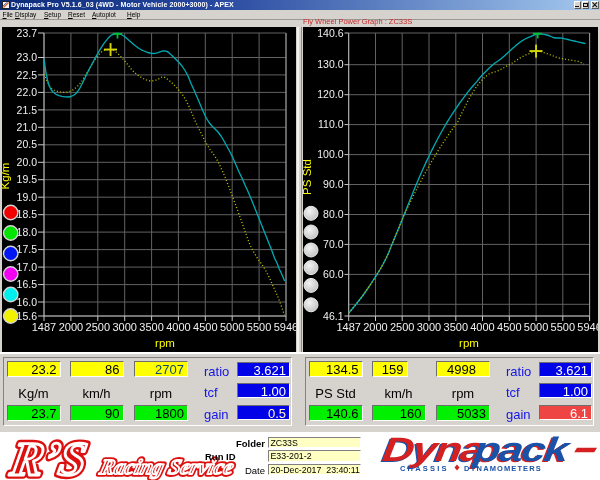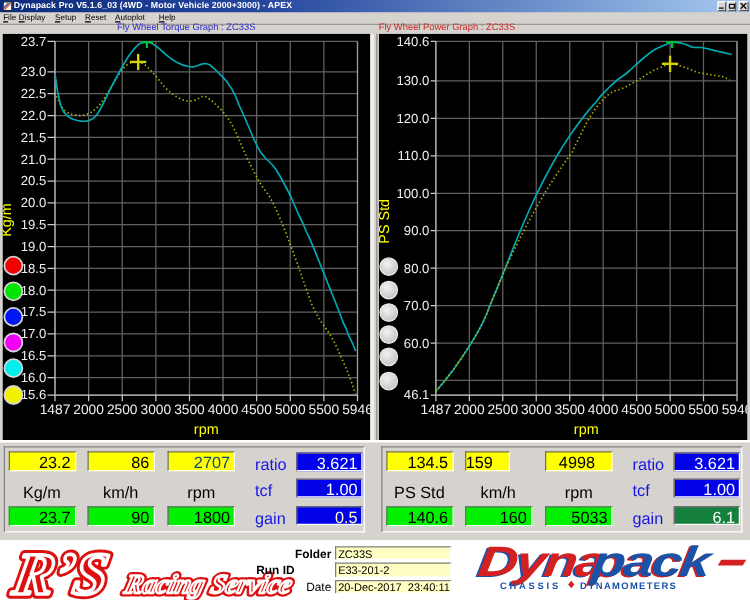--- a/index.html
+++ b/index.html
@@ -22,21 +22,20 @@
       <path d="M0.5,0.5 L5.5,5.5 M5.5,0.5 L0.5,5.5" stroke="#111" stroke-width="1.2"></path>
     </svg>
 <div style="position:absolute;left:0;top:10px;width:600px;height:8.5px;background:#d6d3ce"></div>
 <div style="position:absolute;left:2.5px;top:10.5px;font-size:6.5px;color:#000"><u>F</u>ile</div>
 <div style="position:absolute;left:15px;top:10.5px;font-size:6.5px;color:#000"><u>D</u>isplay</div>
 <div style="position:absolute;left:44px;top:10.5px;font-size:6.5px;color:#000"><u>S</u>etup</div>
 <div style="position:absolute;left:68px;top:10.5px;font-size:6.5px;color:#000"><u>R</u>eset</div>
 <div style="position:absolute;left:92px;top:10.5px;font-size:6.5px;color:#000"><u>A</u>utoplot</div>
 <div style="position:absolute;left:127px;top:10.5px;font-size:6.5px;color:#000"><u>H</u>elp</div>
 <div style="position:absolute;left:0;top:18.5px;width:600px;height:1px;background:#9a9890"></div>
-<div style="position:absolute;left:2px;top:17.5px;width:294px;height:8.5px;font-size:7.5px;line-height:8.5px;color:#2828c8;text-align:center">Fly Wheel Torque Graph : ZC33S</div>
 <div style="position:absolute;left:303px;top:17.5px;width:295px;height:8.5px;font-size:7.5px;line-height:8.5px;color:#c82828;text-align:left">Fly Wheel Power Graph : ZC33S</div>
 <svg style="position:absolute;left:2px;top:27px" width="294" height="325" viewBox="2 27 294 325">
 <rect x="2" y="27" width="294" height="325" fill="#000"></rect>
 <line x1="44.0" y1="33.0" x2="44.0" y2="316.0" stroke="#626262" stroke-width="1"></line>
 <line x1="70.9" y1="33.0" x2="70.9" y2="316.0" stroke="#626262" stroke-width="1"></line>
 <line x1="97.8" y1="33.0" x2="97.8" y2="316.0" stroke="#626262" stroke-width="1"></line>
 <line x1="124.7" y1="33.0" x2="124.7" y2="316.0" stroke="#626262" stroke-width="1"></line>
 <line x1="151.6" y1="33.0" x2="151.6" y2="316.0" stroke="#626262" stroke-width="1"></line>
 <line x1="178.4" y1="33.0" x2="178.4" y2="316.0" stroke="#626262" stroke-width="1"></line>
 <line x1="205.3" y1="33.0" x2="205.3" y2="316.0" stroke="#626262" stroke-width="1"></line>
@@ -233,34 +232,34 @@
 <div style="position:absolute;left:69.5px;top:404.5px;width:54px;height:16px;background:#00f000;border-top:1px solid #6e6e6e;border-left:1px solid #6e6e6e;border-bottom:1px solid #fff;border-right:1px solid #fff;font-size:13px;line-height:16px;color:#000;text-align:right;padding-right:3px;box-sizing:border-box">90</div>
 <div style="position:absolute;left:134px;top:404.5px;width:54px;height:16px;background:#00f000;border-top:1px solid #6e6e6e;border-left:1px solid #6e6e6e;border-bottom:1px solid #fff;border-right:1px solid #fff;font-size:13px;line-height:16px;color:#000;text-align:right;padding-right:3px;box-sizing:border-box">1800</div>
 <div style="position:absolute;left:204px;top:363.5px;width:40px;font-size:13px;color:#1414e6;text-align:left;font-weight:normal">ratio</div>
 <div style="position:absolute;left:204px;top:385px;width:40px;font-size:13px;color:#1414e6;text-align:left;font-weight:normal">tcf</div>
 <div style="position:absolute;left:204px;top:406.5px;width:40px;font-size:13px;color:#1414e6;text-align:left;font-weight:normal">gain</div>
 <div style="position:absolute;left:237px;top:361.5px;width:53px;height:15.5px;background:#0202e8;border-top:1px solid #6e6e6e;border-left:1px solid #6e6e6e;border-bottom:1px solid #fff;border-right:1px solid #fff;font-size:13px;line-height:15.5px;color:#fff;text-align:right;padding-right:3px;box-sizing:border-box">3.621</div>
 <div style="position:absolute;left:237px;top:382.5px;width:53px;height:15.5px;background:#0202e8;border-top:1px solid #6e6e6e;border-left:1px solid #6e6e6e;border-bottom:1px solid #fff;border-right:1px solid #fff;font-size:13px;line-height:15.5px;color:#fff;text-align:right;padding-right:3px;box-sizing:border-box">1.00</div>
 <div style="position:absolute;left:237px;top:404.5px;width:53px;height:15.5px;background:#0202e8;border-top:1px solid #6e6e6e;border-left:1px solid #6e6e6e;border-bottom:1px solid #fff;border-right:1px solid #fff;font-size:13px;line-height:15.5px;color:#fef9c3;text-align:right;padding-right:3px;box-sizing:border-box">0.5</div>
 <div style="position:absolute;left:305px;top:357px;width:289px;height:69px;border-top:1px solid #828282;border-left:1px solid #828282;border-bottom:1px solid #fff;border-right:1px solid #fff;box-sizing:border-box"></div>
 <div style="position:absolute;left:308.5px;top:361px;width:54px;height:16px;background:#ffff00;border-top:1px solid #6e6e6e;border-left:1px solid #6e6e6e;border-bottom:1px solid #fff;border-right:1px solid #fff;font-size:13px;line-height:16px;color:#000;text-align:right;padding-right:3px;box-sizing:border-box">134.5</div>
-<div style="position:absolute;left:371.5px;top:361px;width:36px;height:16px;background:#ffff00;border-top:1px solid #6e6e6e;border-left:1px solid #6e6e6e;border-bottom:1px solid #fff;border-right:1px solid #fff;font-size:13px;line-height:16px;color:#000;text-align:left;padding-right:3px;box-sizing:border-box">159</div>
+<div style="position:absolute;left:371.5px;top:361px;width:36px;height:16px;background:#ffff00;border-top:1px solid #6e6e6e;border-left:1px solid #6e6e6e;border-bottom:1px solid #fff;border-right:1px solid #fff;font-size:13px;line-height:16px;color:#000;text-align:right;padding-right:3px;box-sizing:border-box">159</div>
 <div style="position:absolute;left:436px;top:361px;width:54px;height:16px;background:#ffff00;border-top:1px solid #6e6e6e;border-left:1px solid #6e6e6e;border-bottom:1px solid #fff;border-right:1px solid #fff;font-size:13px;line-height:16px;color:#000;text-align:right;padding-right:13px;box-sizing:border-box">4998</div>
 <div style="position:absolute;left:305.5px;top:386px;width:60px;font-size:13px;color:#000;text-align:center;font-weight:normal">PS Std</div>
 <div style="position:absolute;left:368.5px;top:386px;width:60px;font-size:13px;color:#000;text-align:center;font-weight:normal">km/h</div>
 <div style="position:absolute;left:433px;top:386px;width:60px;font-size:13px;color:#000;text-align:center;font-weight:normal">rpm</div>
 <div style="position:absolute;left:308.5px;top:404.5px;width:54px;height:16px;background:#00f000;border-top:1px solid #6e6e6e;border-left:1px solid #6e6e6e;border-bottom:1px solid #fff;border-right:1px solid #fff;font-size:13px;line-height:16px;color:#000;text-align:right;padding-right:3px;box-sizing:border-box">140.6</div>
 <div style="position:absolute;left:371.5px;top:404.5px;width:54px;height:16px;background:#00f000;border-top:1px solid #6e6e6e;border-left:1px solid #6e6e6e;border-bottom:1px solid #fff;border-right:1px solid #fff;font-size:13px;line-height:16px;color:#000;text-align:right;padding-right:3px;box-sizing:border-box">160</div>
 <div style="position:absolute;left:436px;top:404.5px;width:54px;height:16px;background:#00f000;border-top:1px solid #6e6e6e;border-left:1px solid #6e6e6e;border-bottom:1px solid #fff;border-right:1px solid #fff;font-size:13px;line-height:16px;color:#000;text-align:right;padding-right:3px;box-sizing:border-box">5033</div>
 <div style="position:absolute;left:506px;top:363.5px;width:40px;font-size:13px;color:#1414e6;text-align:left;font-weight:normal">ratio</div>
 <div style="position:absolute;left:506px;top:385px;width:40px;font-size:13px;color:#1414e6;text-align:left;font-weight:normal">tcf</div>
 <div style="position:absolute;left:506px;top:406.5px;width:40px;font-size:13px;color:#1414e6;text-align:left;font-weight:normal">gain</div>
 <div style="position:absolute;left:539px;top:361.5px;width:53px;height:15.5px;background:#0202e8;border-top:1px solid #6e6e6e;border-left:1px solid #6e6e6e;border-bottom:1px solid #fff;border-right:1px solid #fff;font-size:13px;line-height:15.5px;color:#fff;text-align:right;padding-right:3px;box-sizing:border-box">3.621</div>
 <div style="position:absolute;left:539px;top:382.5px;width:53px;height:15.5px;background:#0202e8;border-top:1px solid #6e6e6e;border-left:1px solid #6e6e6e;border-bottom:1px solid #fff;border-right:1px solid #fff;font-size:13px;line-height:15.5px;color:#fff;text-align:right;padding-right:3px;box-sizing:border-box">1.00</div>
-<div style="position:absolute;left:539px;top:404.5px;width:53px;height:15.5px;background:#15803d;border-top:1px solid #6e6e6e;border-left:1px solid #6e6e6e;border-bottom:1px solid #fff;border-right:1px solid #fff;font-size:13px;line-height:15.5px;color:#fff;text-align:right;padding-right:3px;box-sizing:border-box">6.1</div>
+<div style="position:absolute;left:539px;top:404.5px;width:53px;height:15.5px;background:#ef4444;border-top:1px solid #6e6e6e;border-left:1px solid #6e6e6e;border-bottom:1px solid #fff;border-right:1px solid #fff;font-size:13px;line-height:15.5px;color:#fff;text-align:right;padding-right:3px;box-sizing:border-box">6.1</div>
 <div style="position:absolute;left:0;top:432px;width:600px;height:48px;background:#fff"></div>
 <svg style="position:absolute;left:0px;top:429px" width="245" height="51" viewBox="0 0 245 51">
 <g font-family="Liberation Serif,serif" font-style="italic" font-weight="bold">
 <g transform="skewX(-10)">
 <text x="17" y="46" font-size="48" stroke="#dd0f0f" stroke-width="7.5" stroke-linejoin="round" fill="#dd0f0f">R’S</text>
 <text x="17" y="46" font-size="48" stroke="#ffffff" stroke-width="2.8" stroke-linejoin="round" fill="#dd0f0f">R’S</text>
 </g>
 <g transform="skewX(-14)">
 <text x="110" y="45.5" font-size="21.5" stroke="#dd0f0f" stroke-width="5.5" stroke-linejoin="round" fill="#dd0f0f">Racing Service</text>
 <text x="110" y="45.5" font-size="21.5" stroke="#ffffff" stroke-width="1.8" stroke-linejoin="round" fill="#dd0f0f">Racing Service</text>

